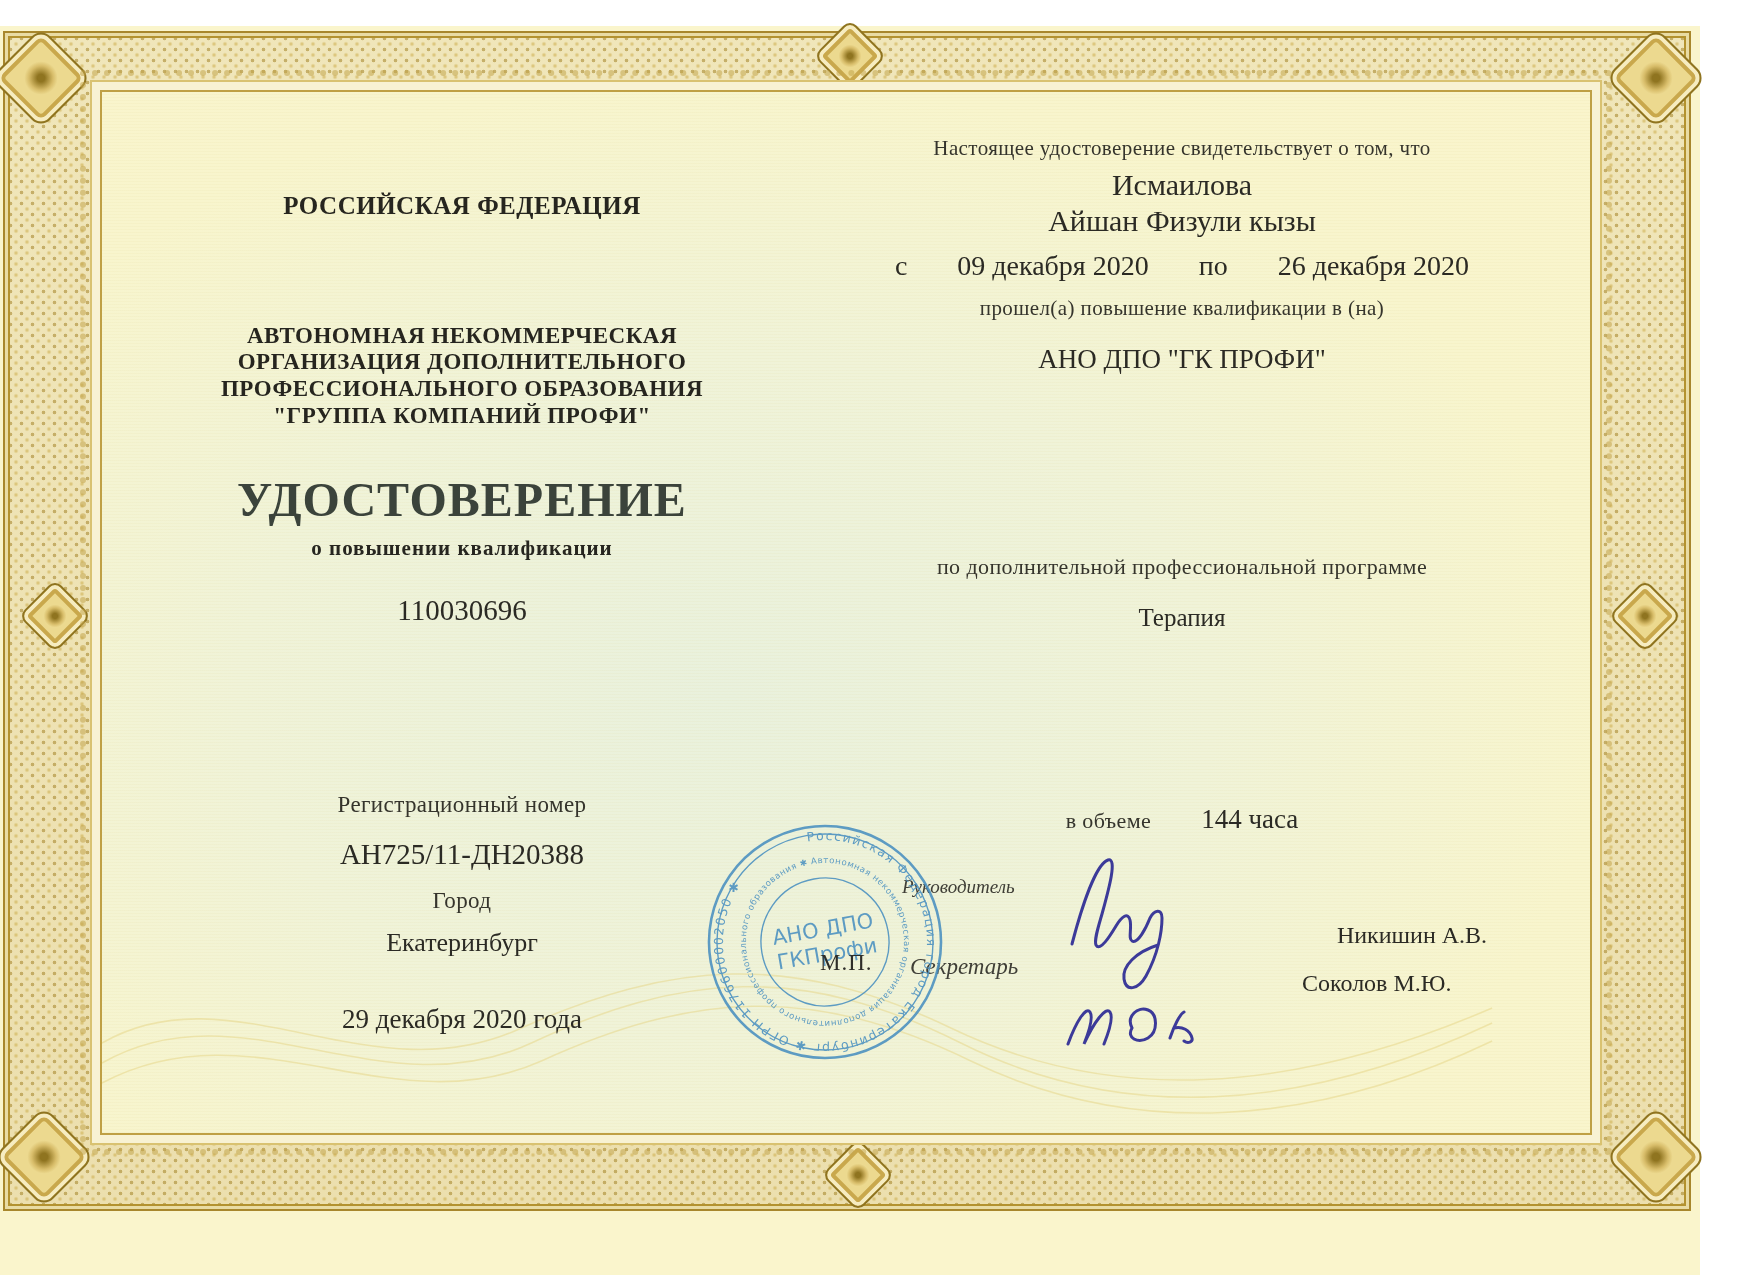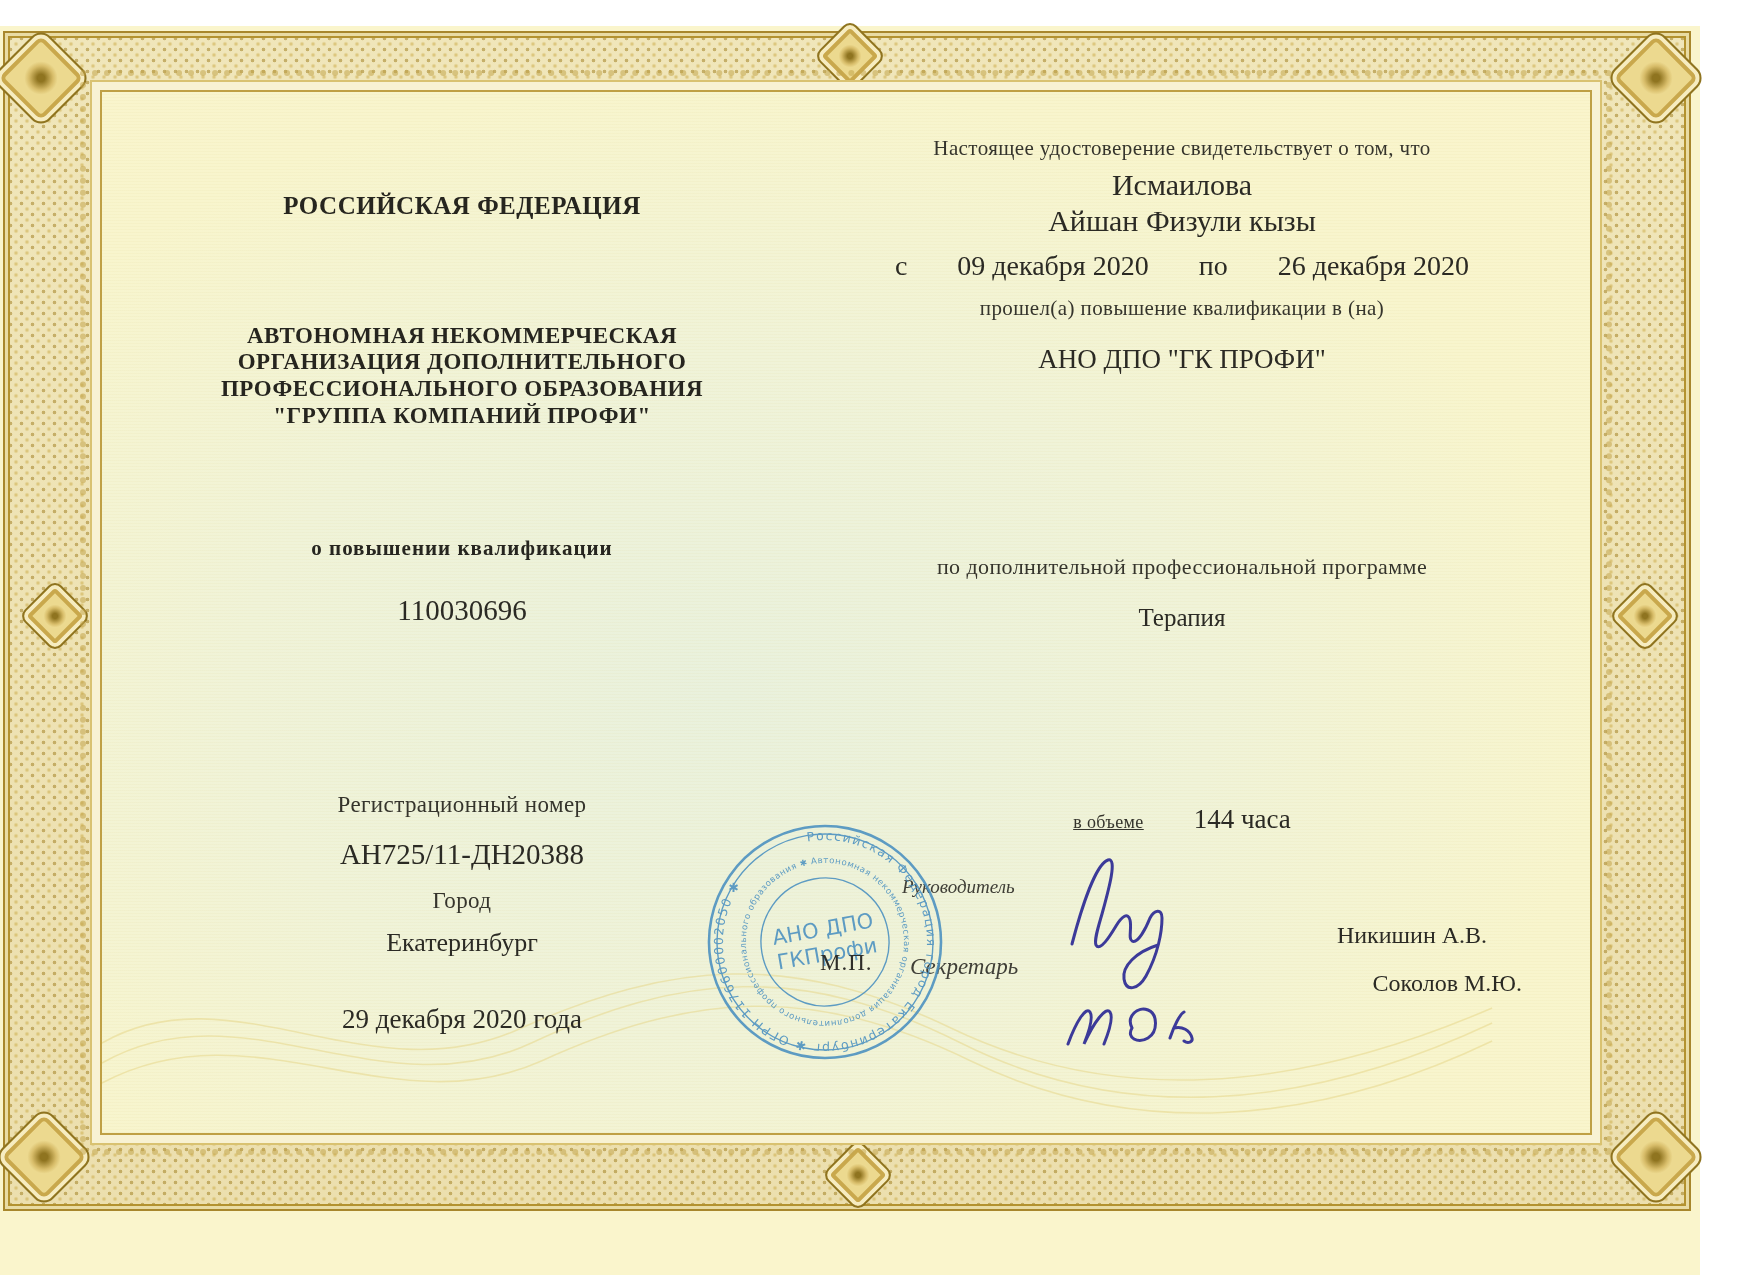--- a/index.html
+++ b/index.html
@@ -101,20 +101,21 @@
 
     <div class="col left-col">
 
       <div class="line caps" style="top:100px; font-size:25px;">РОССИЙСКАЯ ФЕДЕРАЦИЯ</div>
 
       <div class="line caps" style="top:230px; font-size:23px; line-height:27px;">АВТОНОМНАЯ НЕКОММЕРЧЕСКАЯ</div>
       <div class="line caps" style="top:257px; font-size:23px;">ОРГАНИЗАЦИЯ ДОПОЛНИТЕЛЬНОГО</div>
       <div class="line caps" style="top:284px; font-size:23px;">ПРОФЕССИОНАЛЬНОГО ОБРАЗОВАНИЯ</div>
       <div class="line caps" style="top:311px; font-size:23px;">"ГРУППА КОМПАНИЙ ПРОФИ"</div>
 
+      <div class="line doc-title" style="top:380px;">УДОСТОВЕРЕНИЕ</div>
 
       <div class="line caps" style="top:444px; font-size:21px; letter-spacing:1px;">о повышении квалификации</div>
 
       <div class="line" style="top:502px; font-size:29px;">110030696</div>
 
 
       <div class="line deco" style="top:700px; font-size:23px;">Регистрационный номер</div>
 
       <div class="line" style="top:746px; font-size:29px;">АН725/11-ДН20388</div>
 
@@ -143,21 +144,21 @@
 
       <div class="line deco" style="top:204px; font-size:21px;">прошел(а) повышение квалификации в (на)</div>
 
       <div class="line" style="top:252px; font-size:27px;">АНО ДПО "ГК ПРОФИ"</div>
 
       <div class="line deco" style="top:462px; font-size:22px;">по дополнительной профессиональной программе</div>
 
       <div class="line" style="top:512px; font-size:25px;">Терапия</div>
 
       <div class="line volume-row" style="top:672px;">
-        <span class="deco" style="font-size:18px;text-decoration:underline;">в объеме</span>
+        <span class="deco" style="font-size:22px;">в объеме</span>
         <span style="font-size:27px;margin-top:40px;">144 часа</span>
       </div>
 
       <div class="abs ital" style="left:100px; top:784px; font-size:19px;text-align:center;">Руководитель</div>
 
       <div class="abs ital" style="left:108px; top:862px; font-size:23px;">Секретарь</div>
 
       <svg class="sig" style="left:232px; top:756px;" width="220" height="180" viewBox="0 0 220 180">
         <g fill="none" stroke="#3c3a99" stroke-width="3" stroke-linecap="round">
           <path d="M38 96 C48 58 62 16 74 12 C84 9 74 44 68 66 C64 80 60 92 62 97 C66 104 76 88 82 78 C88 68 94 64 96 72 C98 80 94 91 98 93 C104 96 112 80 116 70 C120 62 128 60 128 70 C128 84 124 106 112 128 C104 142 92 144 90 131 C88 118 102 104 124 97"></path>
@@ -166,21 +167,21 @@
       <svg class="sig" style="left:252px; top:880px;" width="200" height="90" viewBox="0 0 200 90">
         <g fill="none" stroke="#3c3a99" stroke-width="3" stroke-linecap="round">
           <path d="M14 72 C22 50 32 34 36 40 C40 46 34 62 30 72 C40 50 52 34 56 40 C60 46 54 62 50 72"></path>
           <path d="M78 56 C72 44 84 34 94 38 C104 42 104 60 94 66 C84 72 72 66 78 56 Z"></path>
           <path d="M116 66 C120 54 126 42 130 40 M120 56 C128 54 136 58 138 66 C139 70 134 72 130 69"></path>
         </g>
       </svg>
 
       <div class="abs" style="left:500px; top:830px; width:220px; text-align:center; font-size:24px; color:#2b2a24;">Никишин А.В.</div>
 
-      <div class="abs" style="left:500px; top:878px; width:220px; text-align:right; font-size:24px; color:#2b2a24;">Соколов М.Ю.</div>
+      <div class="abs" style="left:500px; top:878px; width:220px; text-align:left; font-size:24px; color:#2b2a24;">Соколов М.Ю.</div>
     </div>
 
     <div class="stamp-wrap">
       <svg width="250" height="250" viewBox="0 0 250 250">
         <g fill="none" stroke="#4a90c0">
           <circle cx="125" cy="125" r="116" stroke-width="2.6"></circle>
           <circle cx="125" cy="125" r="108" stroke-width="1.4"></circle>
           <circle cx="125" cy="125" r="64" stroke-width="1.4"></circle>
         </g>
         <defs>

